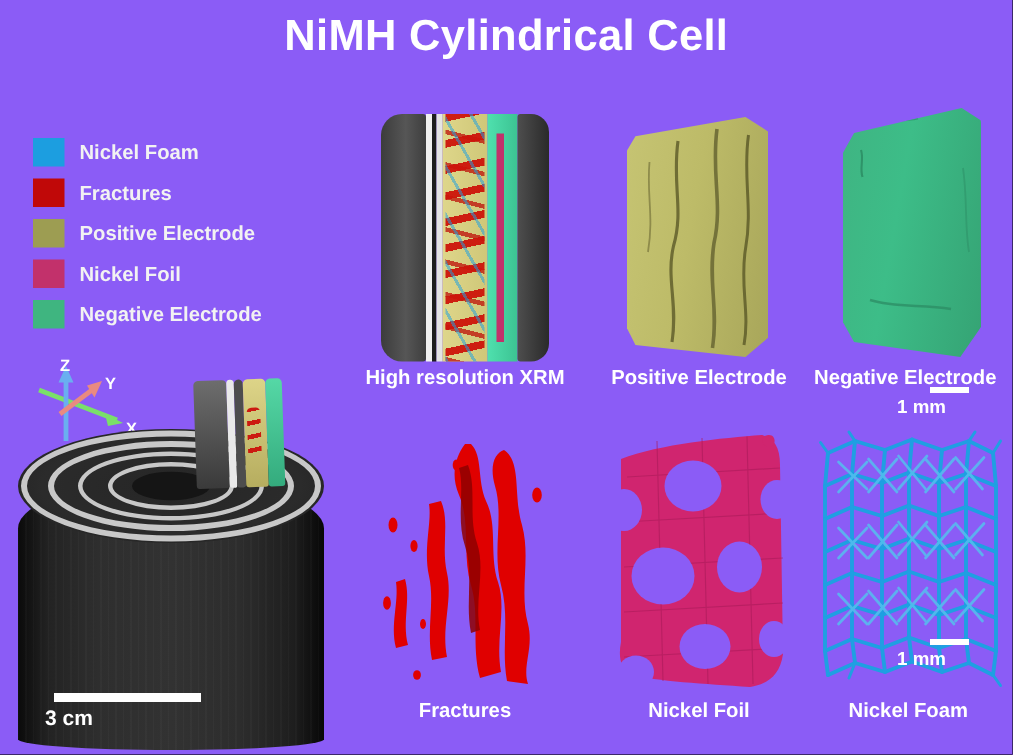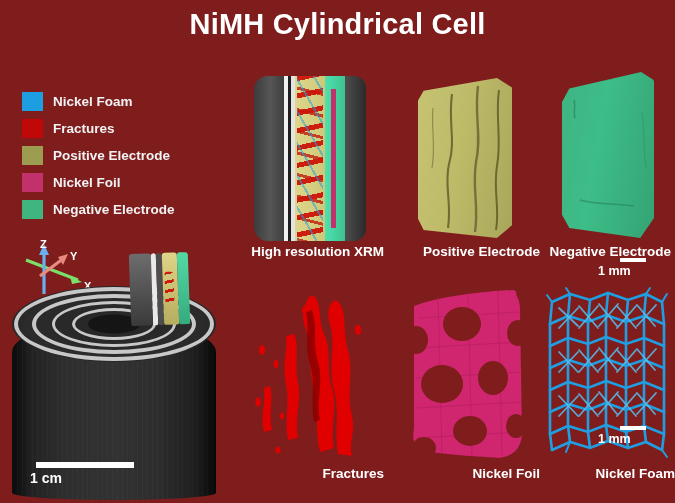--- a/index.html
+++ b/index.html
@@ -4,21 +4,21 @@
 <style>
   html, body {
     margin: 0;
     padding: 0;
     background: #000;
   }
   #figure {
     position: relative;
     width: 675px;
     height: 503px;
-    background: #7f1d1d;
+    background: #8b5cf6;
     overflow: hidden;
     font-family: "Liberation Sans", sans-serif;
     color: #ffffff;
   }
 
   
   #title {
     position: absolute;
     top: 8px;
     left: 0;
@@ -146,21 +146,21 @@
     border-radius: 3px 3px 2px 2px;
   }
 
   
   .panel {
     position: absolute;
   }
   .panel-caption {
     position: absolute;
     width: 100%;
-    text-align: right;
+    text-align: center;
     font-size: 13.5px;
     font-weight: bold;
     color: #ffffff;
     white-space: nowrap;
   }
   .render {
     position: absolute;
     left: 0;
     top: 0;
   }
@@ -437,16 +437,16 @@
     </div>
     <div class="scalebar" style="left:62px; top:142px; width:70px;">
       <div class="bar" style="width:26px; height:4px;"></div>
       <div class="bar-label">1 mm</div>
     </div>
     <div class="panel-caption" style="top:182px;">Nickel Foam</div>
   </div>
 
   <div class="scalebar" id="scalebar-cm" style="left:30px; top:462px; width:110px;">
     <div class="bar" style="width:98px; height:6px;"></div>
-    <div class="bar-label">1 cm</div>
+    <div class="bar-label">3 cm</div>
   </div>
 
 </div>
 
 </body></html>

